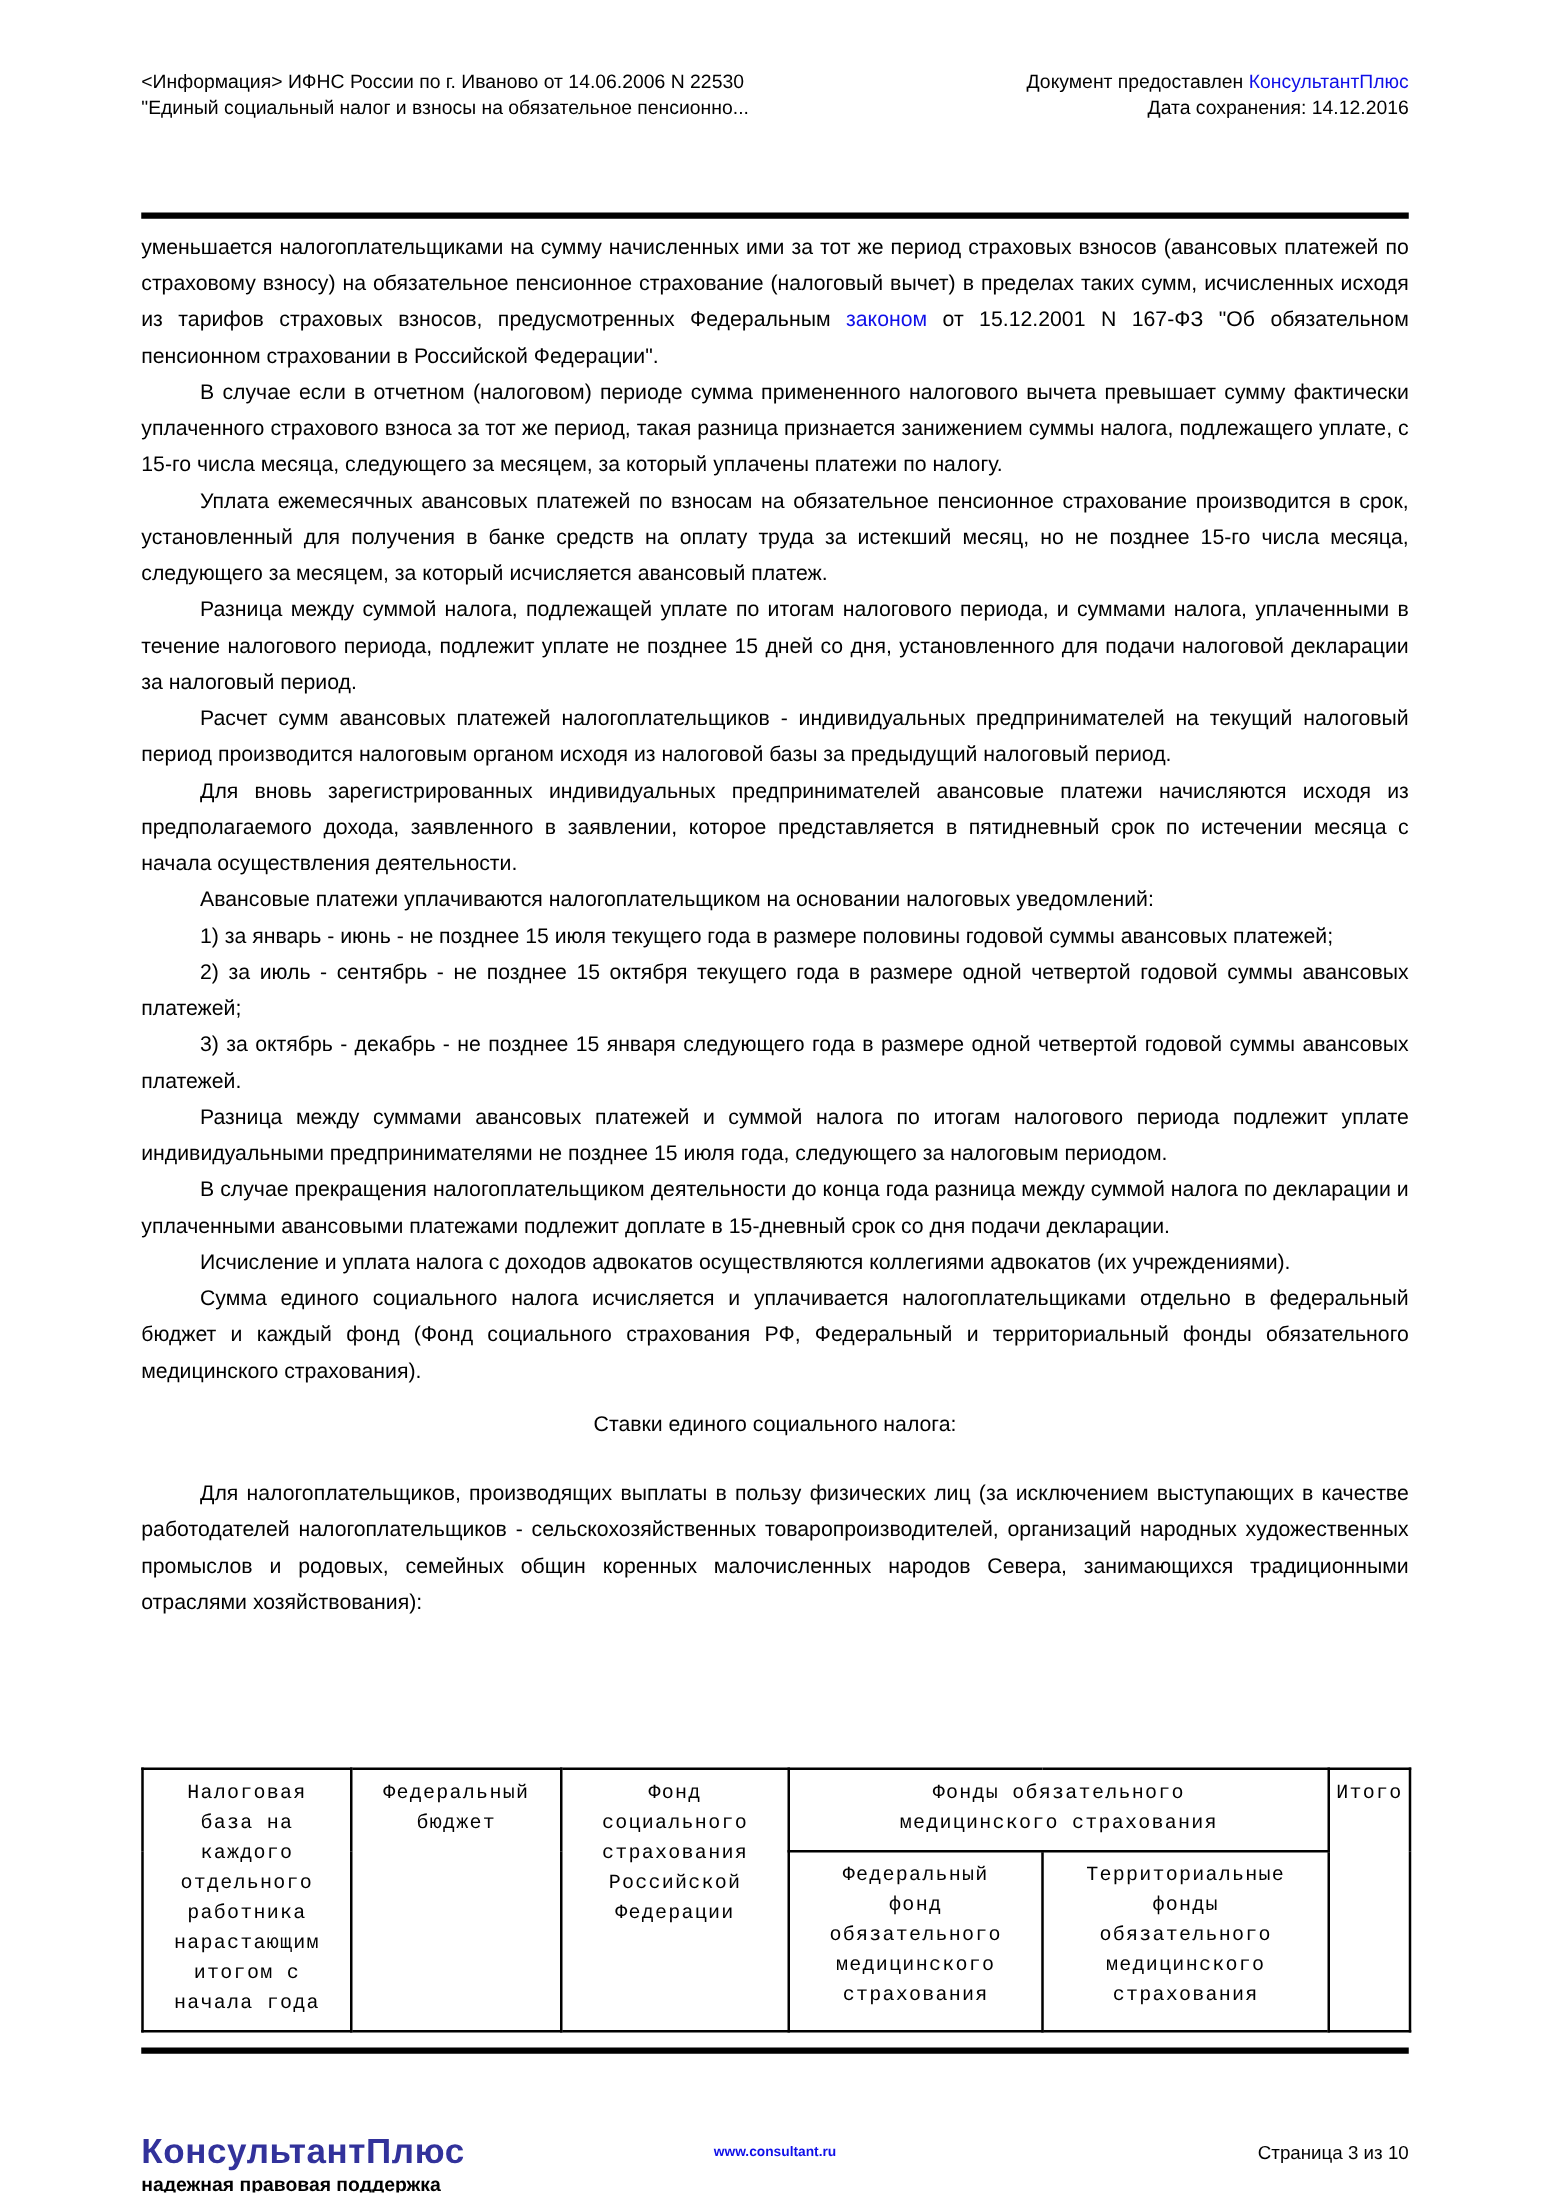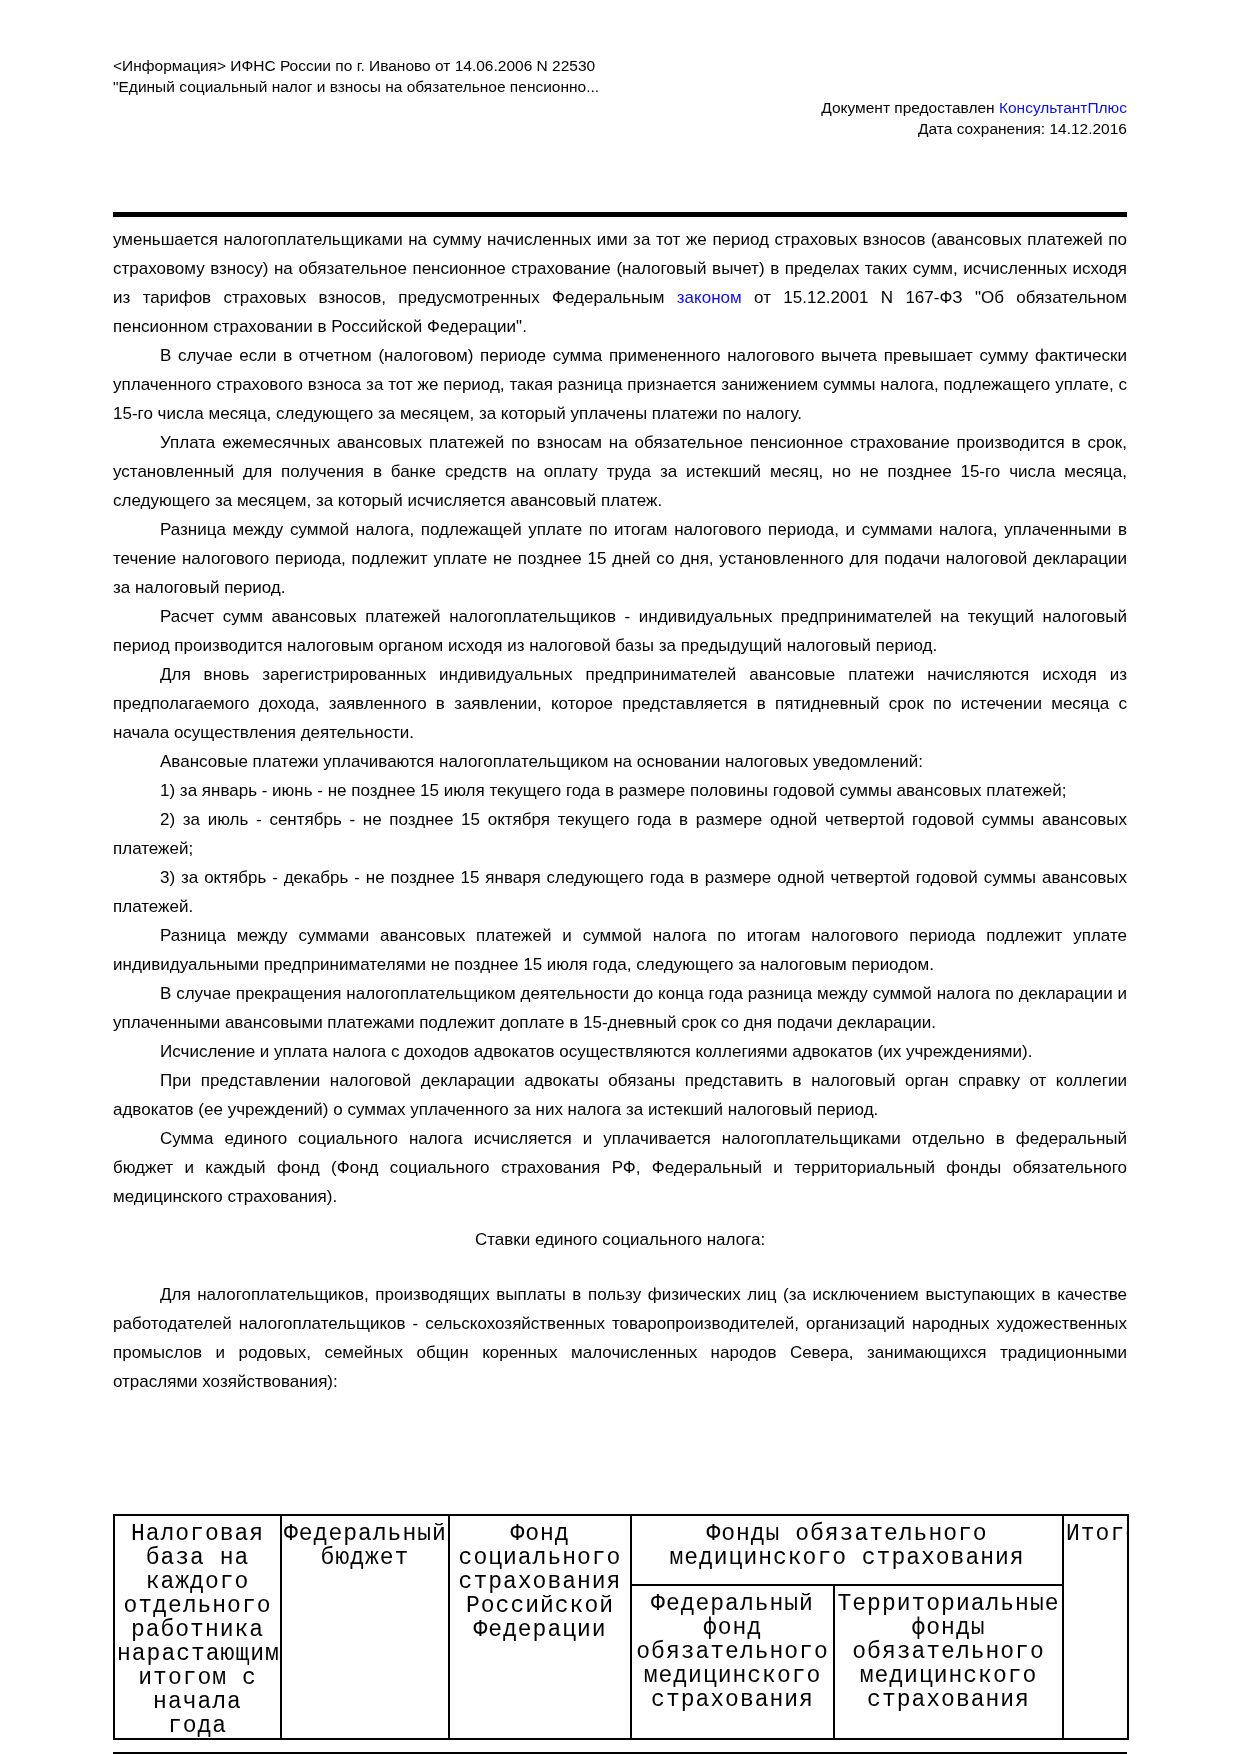--- a/index.html
+++ b/index.html
@@ -3,37 +3,37 @@
 <meta charset="utf-8">
 <style>
   html,body{margin:0;padding:0;background:#ffffff;}
   body{
     width:1240px;height:1754px;overflow:hidden;position:relative;
     font-family:"Liberation Sans","DejaVu Sans",sans-serif;color:#000;
   }
   .page{padding:0 113px;width:1014px;}
   
   .hdr{display:flex;justify-content:space-between;margin-top:55px;
-       font-size:15.5px;line-height:21px;flex-direction:column;}
+       font-size:15.5px;line-height:21px;}
   .hdr-left{text-align:left;}
   .hdr-right{text-align:right;}
   .lnk{color:#0f0fe8;text-decoration:none;cursor:pointer;}
   
   .bar{height:5px;background:#000;margin-top:73px;}
   .bar-bottom{margin-top:12px;}
   
   .doc{margin-top:8px;font-size:17px;line-height:29px;}
   .para{margin:0;text-align:justify;text-indent:47px;}
   .para.noindent{text-indent:0;}
   .para.heading{text-align:center;text-indent:0;margin:14px 0 26px 0;}
   
   .tbl-wrap{margin-top:118px;}
   table.tbl{border-collapse:collapse;table-layout:fixed;width:1014px;
     font-family:"Liberation Mono","DejaVu Sans Mono",monospace;
-    font-size:23px;line-height:24px;letter-spacing:1px;}
+    font-size:16px;line-height:24px;letter-spacing:1px;}
   table.tbl td{border:2px solid #000;vertical-align:top;text-align:center;
     padding:6px 2px 0 2px;white-space:pre-line;overflow:hidden;}
   tr.r1 td.grp{height:58px;}
   tr.r2{height:144px;}
   
   .ftr{display:flex;margin-top:62px;align-items:flex-start;}
   .ftr-left{width:338px;}
   .ftr-center{width:338px;text-align:center;}
   .ftr-right{width:338px;text-align:right;}
   .logo{font-size:28px;font-weight:bold;color:#32329b;letter-spacing:0.5px;}
@@ -67,21 +67,20 @@
       <p class="para body"><span>Разница между суммой налога, подлежащей уплате по итогам налогового периода, и суммами налога, уплаченными в течение налогового периода, подлежит уплате не позднее 15 дней со дня, установленного для подачи налоговой декларации за налоговый период.</span></p>
       <p class="para body"><span>Расчет сумм авансовых платежей налогоплательщиков - индивидуальных предпринимателей на текущий налоговый период производится налоговым органом исходя из налоговой базы за предыдущий налоговый период.</span></p>
       <p class="para body"><span>Для вновь зарегистрированных индивидуальных предпринимателей авансовые платежи начисляются исходя из предполагаемого дохода, заявленного в заявлении, которое представляется в пятидневный срок по истечении месяца с начала осуществления деятельности.</span></p>
       <p class="para body"><span>Авансовые платежи уплачиваются налогоплательщиком на основании налоговых уведомлений:</span></p>
       <p class="para body"><span>1) за январь - июнь - не позднее 15 июля текущего года в размере половины годовой суммы авансовых платежей;</span></p>
       <p class="para body"><span>2) за июль - сентябрь - не позднее 15 октября текущего года в размере одной четвертой годовой суммы авансовых платежей;</span></p>
       <p class="para body"><span>3) за октябрь - декабрь - не позднее 15 января следующего года в размере одной четвертой годовой суммы авансовых платежей.</span></p>
       <p class="para body"><span>Разница между суммами авансовых платежей и суммой налога по итогам налогового периода подлежит уплате индивидуальными предпринимателями не позднее 15 июля года, следующего за налоговым периодом.</span></p>
       <p class="para body"><span>В случае прекращения налогоплательщиком деятельности до конца года разница между суммой налога по декларации и уплаченными авансовыми платежами подлежит доплате в 15-дневный срок со дня подачи декларации.</span></p>
       <p class="para body"><span>Исчисление и уплата налога с доходов адвокатов осуществляются коллегиями адвокатов (их учреждениями).</span></p>
-      <p class="para body"><span>При представлении налоговой декларации адвокаты обязаны представить в налоговый орган справку от коллегии адвокатов (ее учреждений) о суммах уплаченного за них налога за истекший налоговый период.</span></p>
       <p class="para body"><span>Сумма единого социального налога исчисляется и уплачивается налогоплательщиками отдельно в федеральный бюджет и каждый фонд (Фонд социального страхования РФ, Федеральный и территориальный фонды обязательного медицинского страхования).</span></p>
       <p class="para heading"><span>Ставки единого социального налога:</span></p>
       <p class="para body"><span>Для налогоплательщиков, производящих выплаты в пользу физических лиц (за исключением выступающих в качестве работодателей налогоплательщиков - сельскохозяйственных товаропроизводителей, организаций народных художественных промыслов и родовых, семейных общин коренных малочисленных народов Севера, занимающихся традиционными отраслями хозяйствования):</span></p>
     </div>
 
   <div class="tbl-wrap">
     <table class="tbl">
       <colgroup>
         <col style="width:167px">
           <col style="width:168px">

